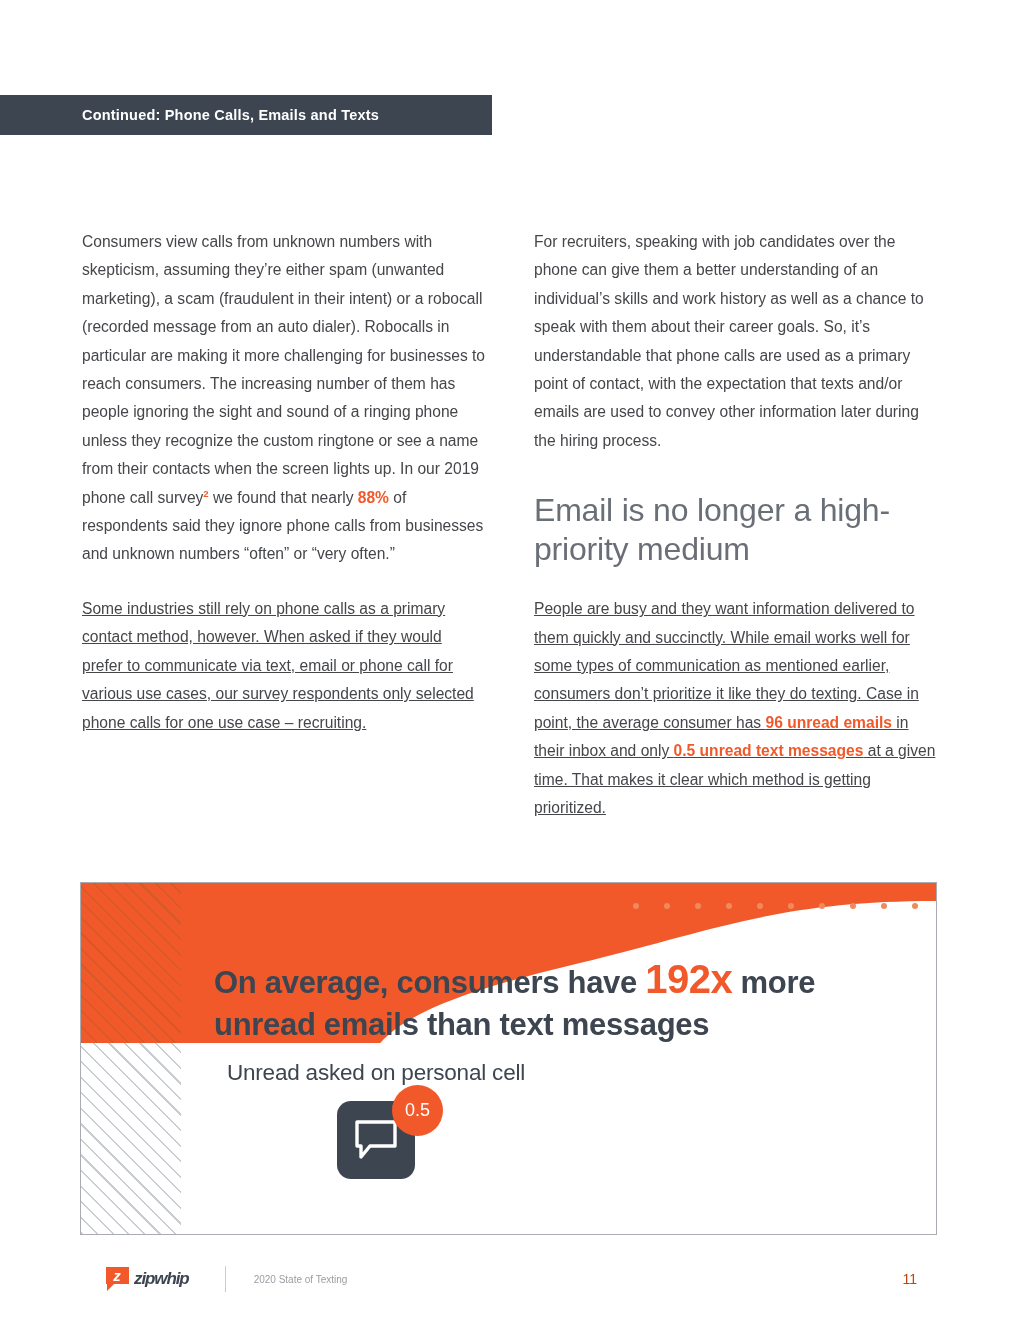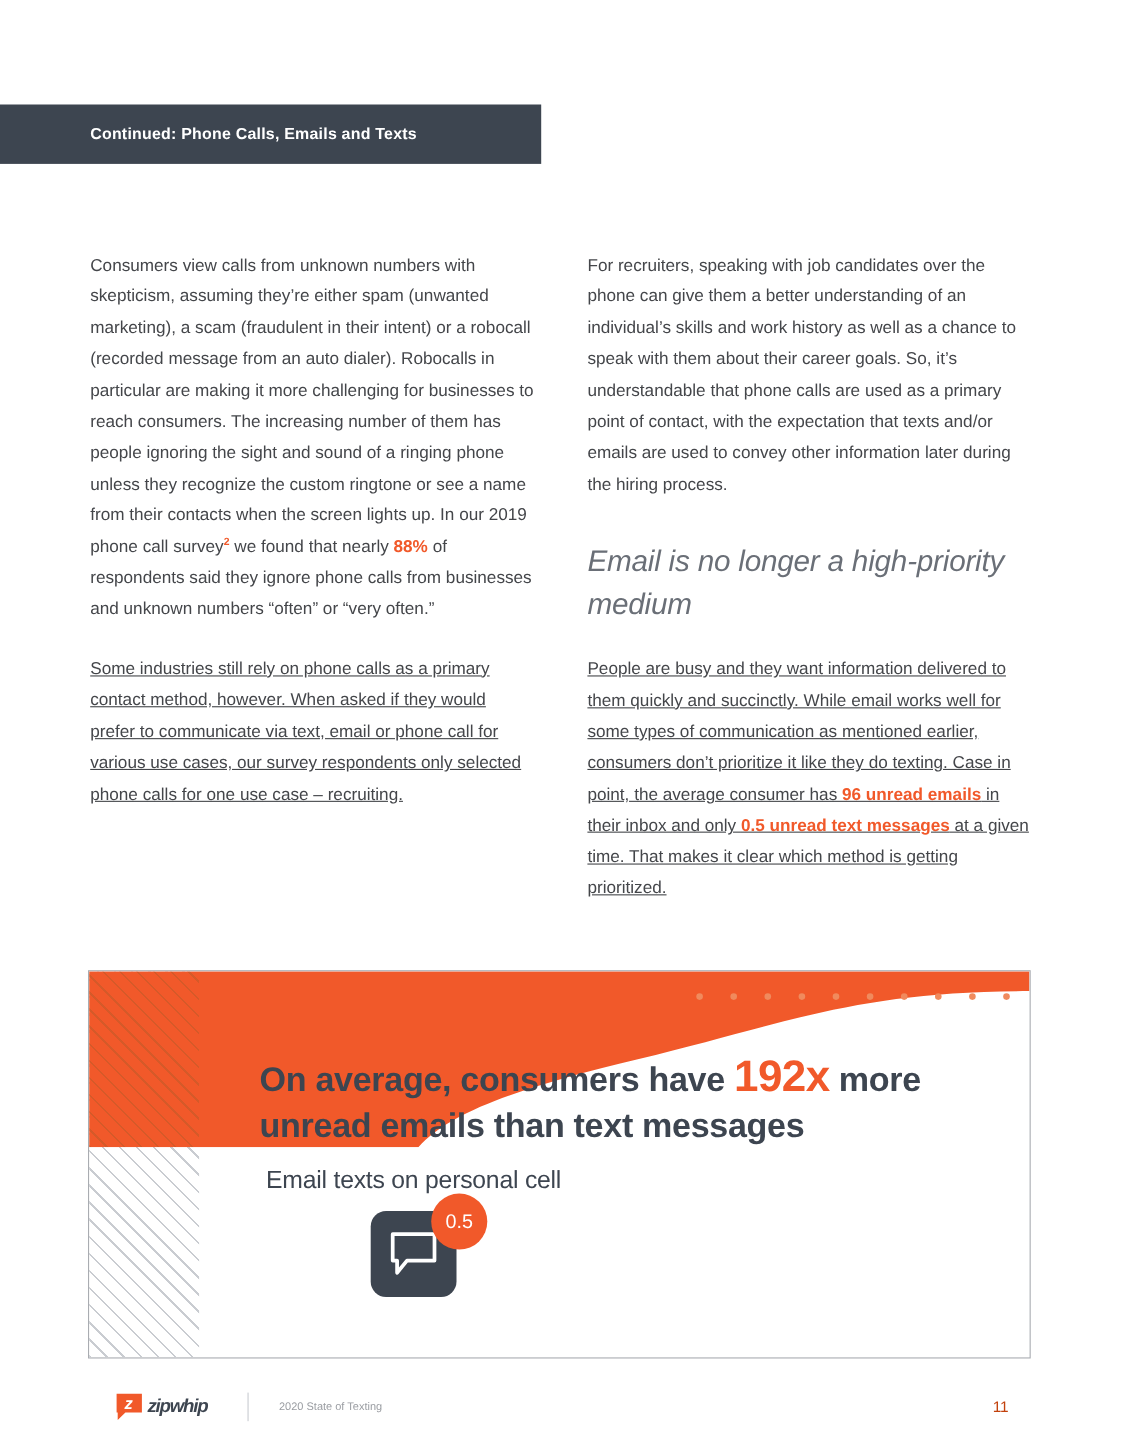--- a/index.html
+++ b/index.html
@@ -15,21 +15,21 @@
     color: #3d4550;
     overflow: hidden;
   }
 
   
   .header-bar {
     position: absolute;
     left: 0;
     top: 95px;
     width: 492px;
-    height: 54px;
+    height: 40px;
     background: #3d4550;
     display: flex;
     align-items: center;
   }
   .header-bar-title {
     color: #ffffff;
     font-size: 14.5px;
     font-weight: bold;
     letter-spacing: 0.2px;
     margin-left: 82px;
@@ -63,26 +63,25 @@
   sup.fnote {
     color: #f1592a;
     font-size: 9.5px;
     font-weight: bold;
     vertical-align: super;
     line-height: 0;
   }
 
   .section-heading {
     margin: 36px 0 26px 0;
-    font-size: 27px;
+    font-size: 32px;
     line-height: 39px;
     font-weight: 400;
     color: #6a6f77;
     letter-spacing: -0.2px;
-    font-style: italic;
   }
 
   
   .info-card {
     position: absolute;
     left: 80px;
     top: 882px;
     width: 857px;
     height: 353px;
     border: 1px solid #a9acb1;
@@ -116,21 +115,21 @@
   .card-dots span {
     display: block;
     width: 6px;
     height: 6px;
     border-radius: 50%;
     background: #f08a5d;
   }
 
   .card-headline {
     position: absolute;
-    left: 155px;
+    left: 133px;
     top: 75px;
     width: 680px;
     font-size: 31px;
     line-height: 42px;
     font-weight: bold;
     color: #3d4550;
     letter-spacing: -0.3px;
   }
   .card-headline .big {
     color: #f1592a;
@@ -270,21 +269,21 @@
     <span></span>
     <span></span>
     <span></span>
   </div>
 
   <div class="card-headline"><span>On average, consumers have </span><span class="big">192x</span><span> more unread emails than text messages</span></div>
 
   <div class="stats-row">
 
     <div class="stat">
-      <div class="stat-label">Email texts on personal cell</div>
+      <div class="stat-label">Unread asked on personal cell</div>
       <div class="stat-icon-wrap">
         <div class="stat-tile">
           <svg width="46" height="42" viewBox="0 0 46 42">
             <path d="M4,3 H42 V27 H17 L8,38 V27 H4 Z" fill="none" stroke="#ffffff" stroke-width="3.4" stroke-linejoin="round" stroke-linecap="round"></path>
           </svg>
         </div>
         <div class="stat-badge">0.5</div>
       </div>
     </div>
 

